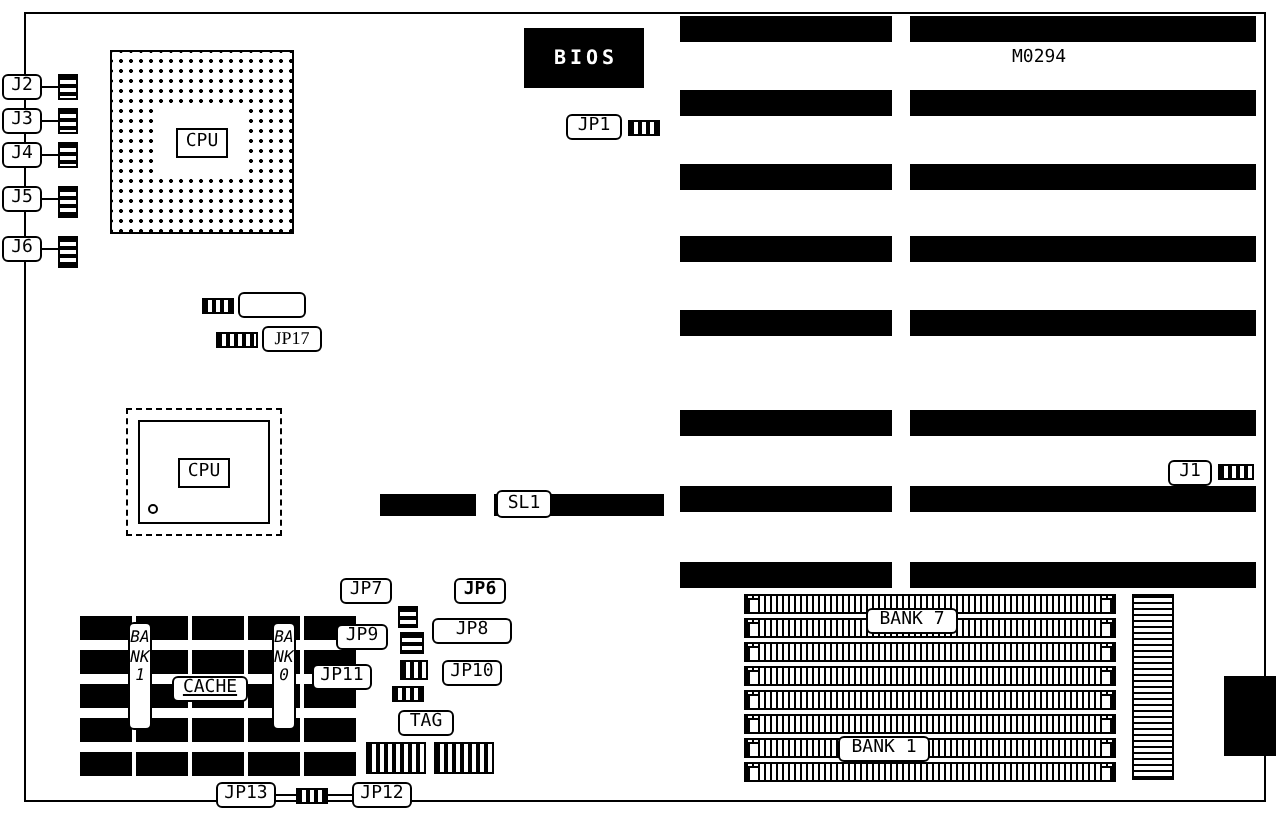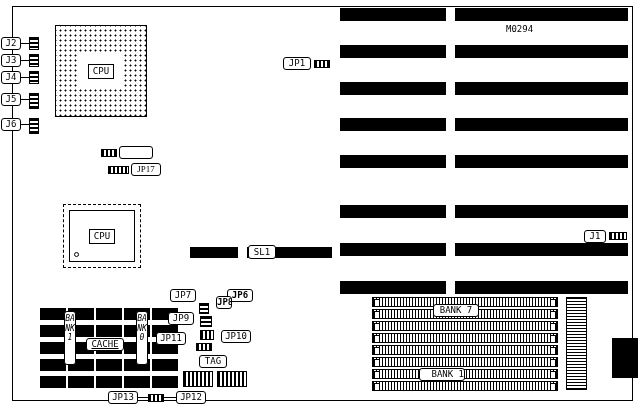--- a/index.html
+++ b/index.html
@@ -46,20 +46,21 @@
 <div class="stage">
 
   <div class="outline" style="left:12px;top:6px;width:621px;height:395px;"></div>
 
   <div class="pga" style="left:55px;top:25px;width:92px;height:92px;">
     <div class="pga-center">
       <div class="chip-label">CPU</div>
     </div>
   </div>
 
+  <div class="blackbox" style="left:262px;top:14px;width:60px;height:30px;font-size:10px;letter-spacing:2px;padding-left:2px;">BIOS</div>
 
   <div class="label" style="left:283px;top:57px;width:28px;height:13px;">JP1</div>
   <div class="jumper-h" style="left:314px;top:60px;width:16px;height:8px;"></div>
 
   <div class="label" style="left:1px;top:37px;width:20px;height:13px;">J2</div>
   <div class="line" style="left:20px;top:43px;width:9px;"></div>
   <div class="jumper-v" style="left:29px;top:37px;width:10px;height:13px;"></div>
 
   <div class="label" style="left:1px;top:54px;width:20px;height:13px;">J3</div>
   <div class="line" style="left:20px;top:60px;width:9px;"></div>
@@ -129,35 +130,35 @@
   <div class="label" style="left:86px;top:338px;width:38px;height:13px;text-decoration:underline;">CACHE</div>
   <div class="label vlabel" style="left:136px;top:311px;width:12px;height:54px;">BANK0</div>
   <div class="label" style="left:199px;top:355px;width:28px;height:13px;">TAG</div>
   <div class="striped-chip" style="left:183px;top:371px;width:30px;height:16px;"></div>
   <div class="striped-chip" style="left:217px;top:371px;width:30px;height:16px;"></div>
 
   <div class="label" style="left:170px;top:289px;width:26px;height:13px;">JP7</div>
   <div class="label" style="left:227px;top:289px;width:26px;height:13px;font-weight:bold;">JP6</div>
   <div class="jumper-v" style="left:199px;top:303px;width:10px;height:11px;"></div>
   <div class="label" style="left:168px;top:312px;width:26px;height:13px;">JP9</div>
-  <div class="label" style="left:216px;top:296px;width:16px;height:13px;font-weight:bold;">JP8</div>
+  <div class="label" style="left:216px;top:309px;width:40px;height:13px;">JP8</div>
   <div class="jumper-v" style="left:200px;top:316px;width:12px;height:11px;"></div>
   <div class="label" style="left:156px;top:332px;width:30px;height:13px;">JP11</div>
   <div class="label" style="left:221px;top:330px;width:30px;height:13px;">JP10</div>
   <div class="jumper-h" style="left:200px;top:330px;width:14px;height:10px;"></div>
   <div class="jumper-h" style="left:196px;top:343px;width:16px;height:8px;"></div>
 
   <div class="label" style="left:108px;top:391px;width:30px;height:13px;">JP13</div>
   <div class="line" style="left:138px;top:397px;width:10px;"></div>
   <div class="jumper-h" style="left:148px;top:394px;width:16px;height:8px;"></div>
   <div class="line" style="left:164px;top:397px;width:12px;"></div>
   <div class="label" style="left:176px;top:391px;width:30px;height:13px;">JP12</div>
 
   <div class="label" style="left:433px;top:304px;width:46px;height:13px;">BANK 7</div>
-  <div class="label" style="left:419px;top:368px;width:46px;height:13px;text-align:right;">BANK 1</div>
+  <div class="label" style="left:419px;top:368px;width:46px;height:13px;">BANK 1</div>
 
   <div class="vconn" style="left:566px;top:297px;width:21px;height:93px;"></div>
   <div class="blackbox" style="left:612px;top:338px;width:26px;height:40px;"></div>
 
 <div class="bar" style="left: 340px; top: 8px; width: 106px; height: 13px;"></div>
     <div class="bar" style="left: 455px; top: 8px; width: 173px; height: 13px;"></div>
     <div class="bar" style="left: 340px; top: 45px; width: 106px; height: 13px;"></div>
     <div class="bar" style="left: 455px; top: 45px; width: 173px; height: 13px;"></div>
     <div class="bar" style="left: 340px; top: 82px; width: 106px; height: 13px;"></div>
     <div class="bar" style="left: 455px; top: 82px; width: 173px; height: 13px;"></div>

